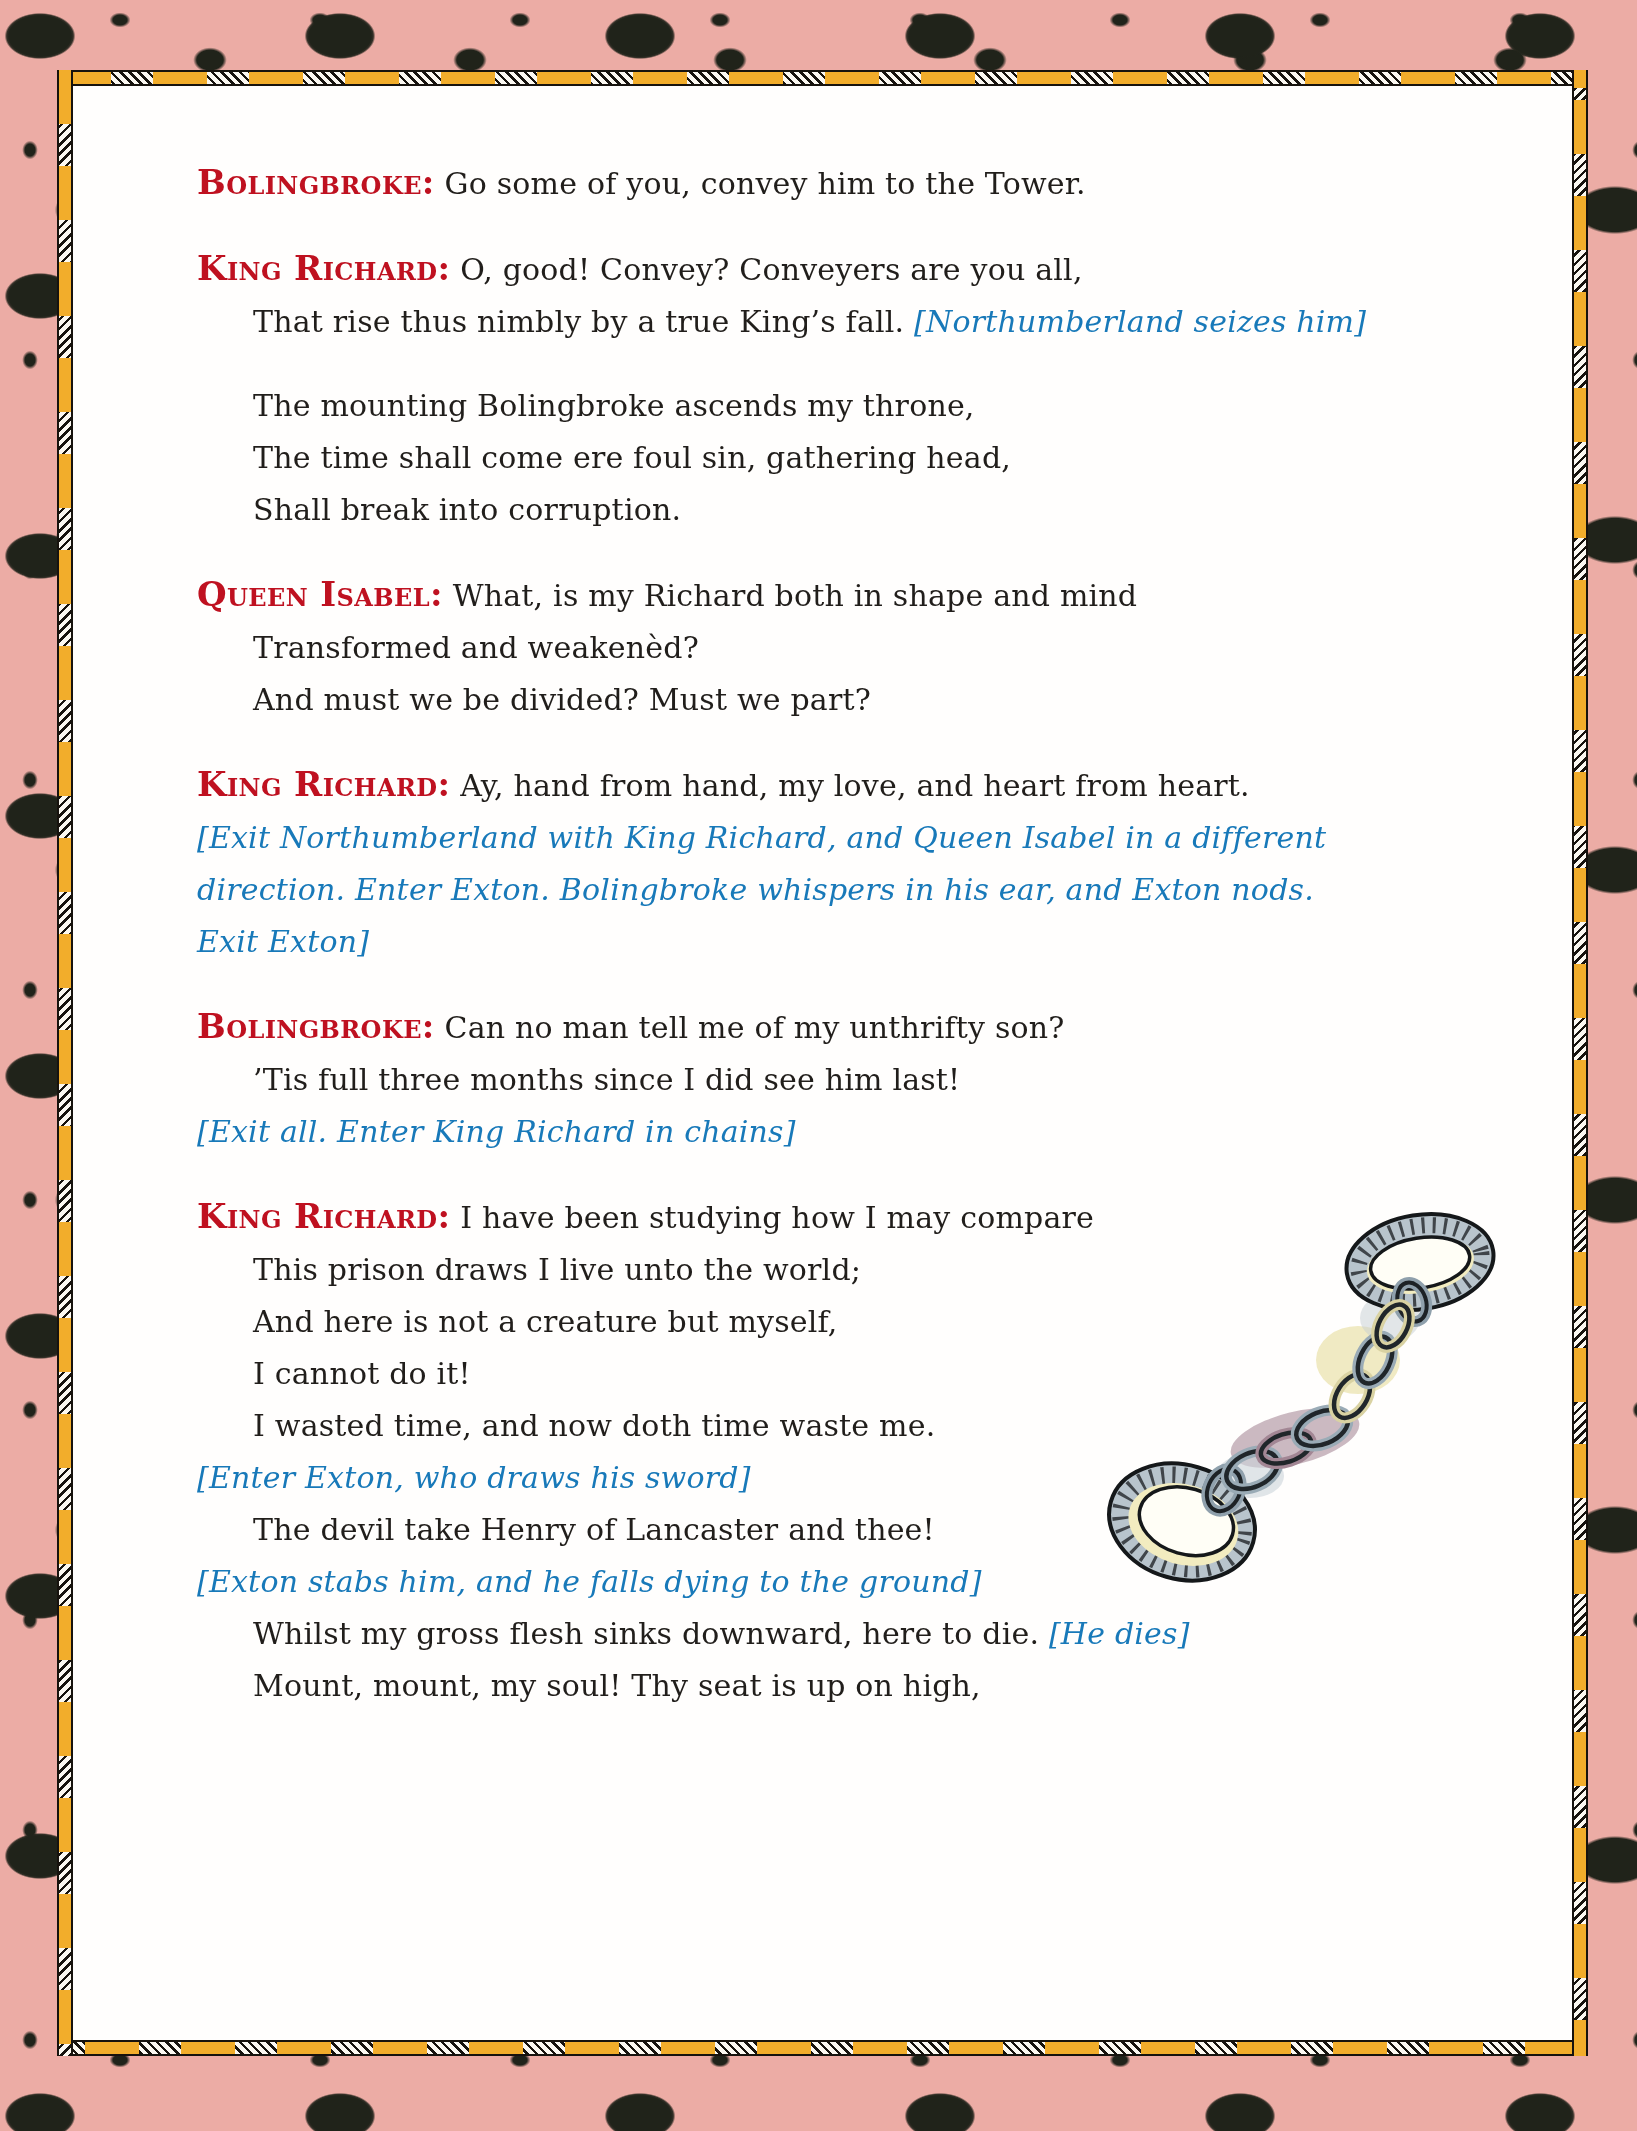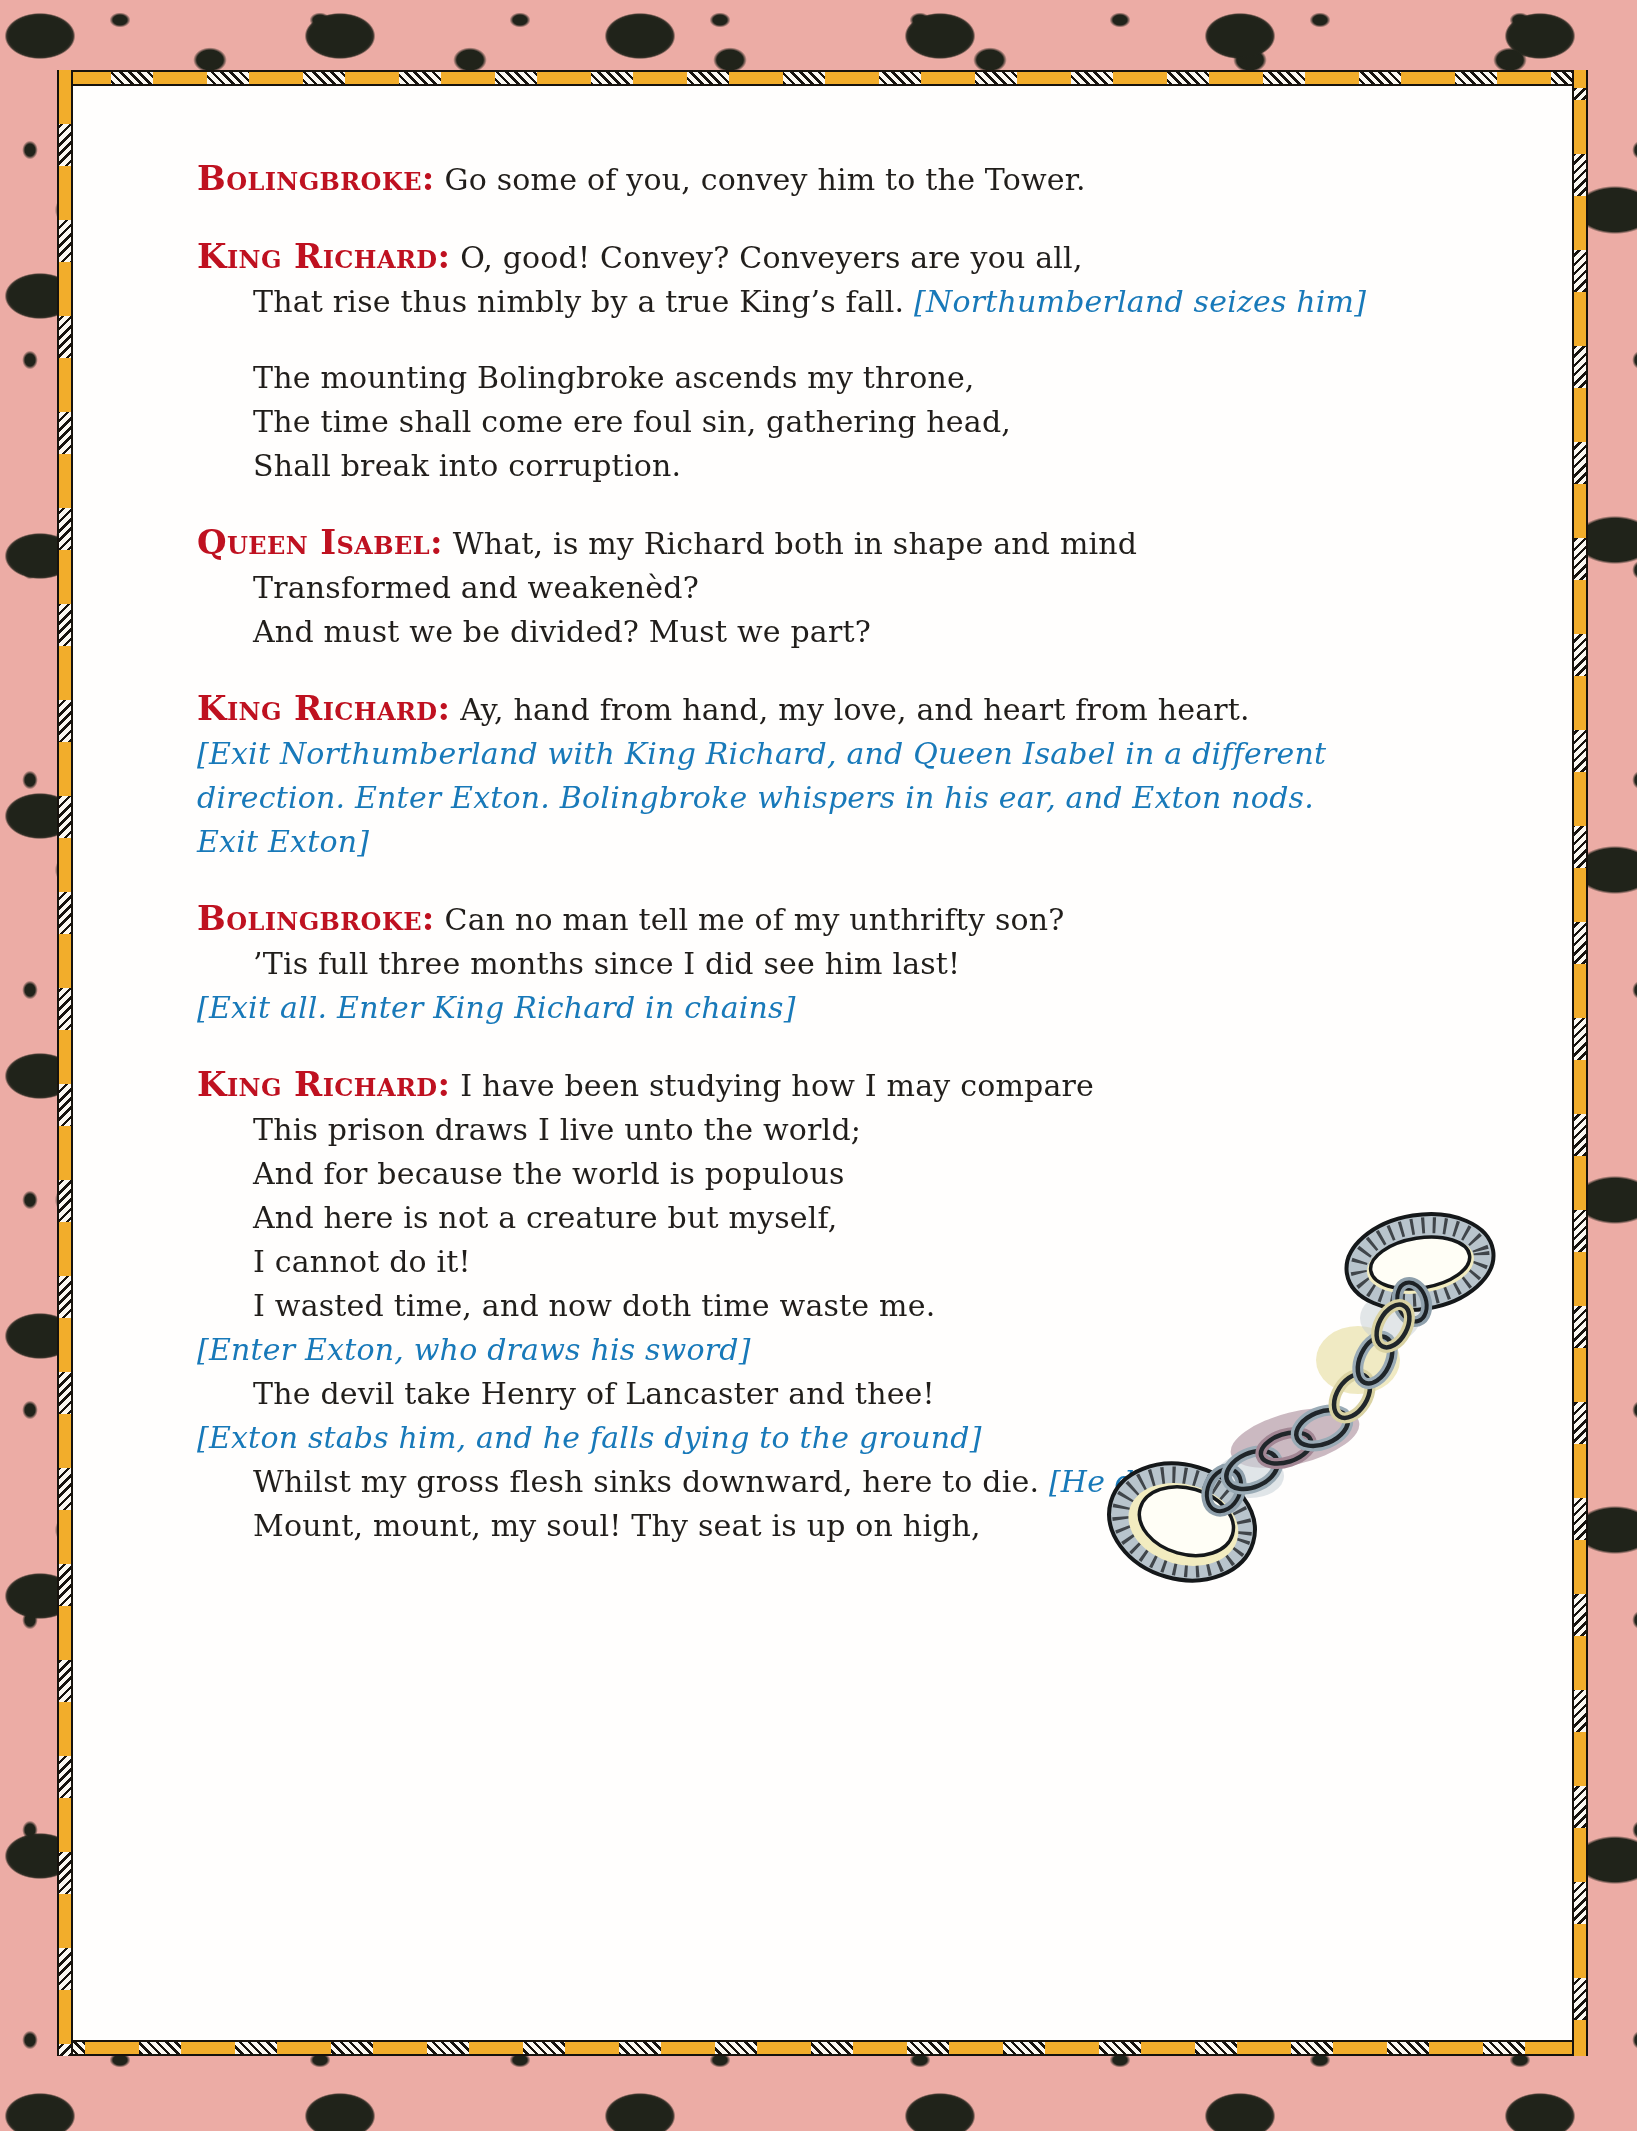--- a/index.html
+++ b/index.html
@@ -46,21 +46,21 @@
   
   .page{
     position:absolute;left:73px;top:86px;width:1499px;height:1954px;
     background:var(--paper,#fffefd);
   }
   .script-col{
     position:absolute;left:124px;top:70px;right:56px;
   }
   .block{margin:0 0 32px 0;}
   .line{
-    margin:0;font-size:30px;line-height:44px;
+    margin:0;font-size:30px;line-height:52px;
     color:var(--body-ink,#211e1b);
     letter-spacing:0.2px;
   }
   .line.indent{padding-left:56px;}
   .speaker{
     font-variant:small-caps;
     font-weight:bold;
     font-size:34px;
     color:var(--speaker-red,#bf1120);
     letter-spacing:0.4px;
@@ -106,21 +106,20 @@
           <p class="line direction"><span class="dir">Exit Exton]</span></p>
         </div>
         <div class="block">
           <p class="line first"><span class="speaker">Bolingbroke:</span> <span class="t">Can no man tell me of my unthrifty son?</span></p>
           <p class="line indent"><span class="t">’Tis full three months since I did see him last!</span></p>
           <p class="line direction"><span class="dir">[Exit all. Enter King Richard in chains]</span></p>
         </div>
         <div class="block">
           <p class="line first"><span class="speaker">King Richard:</span> <span class="t">I have been studying how I may compare</span></p>
           <p class="line indent"><span class="t">This prison draws I live unto the world;</span></p>
-          <p class="line indent"><span class="t">And for because the world is populous</span></p>
           <p class="line indent"><span class="t">And here is not a creature but myself,</span></p>
           <p class="line indent"><span class="t">I cannot do it!</span></p>
           <p class="line indent"><span class="t">I wasted time, and now doth time waste me.</span></p>
           <p class="line direction"><span class="dir">[Enter Exton, who draws his sword]</span></p>
           <p class="line indent"><span class="t">The devil take Henry of Lancaster and thee!</span></p>
           <p class="line direction"><span class="dir">[Exton stabs him, and he falls dying to the ground]</span></p>
           <p class="line indent"><span class="t">Whilst my gross flesh sinks downward, here to die. </span><span class="dir">[He dies]</span></p>
           <p class="line indent"><span class="t">Mount, mount, my soul! Thy seat is up on high,</span></p>
         </div>
       </div>

